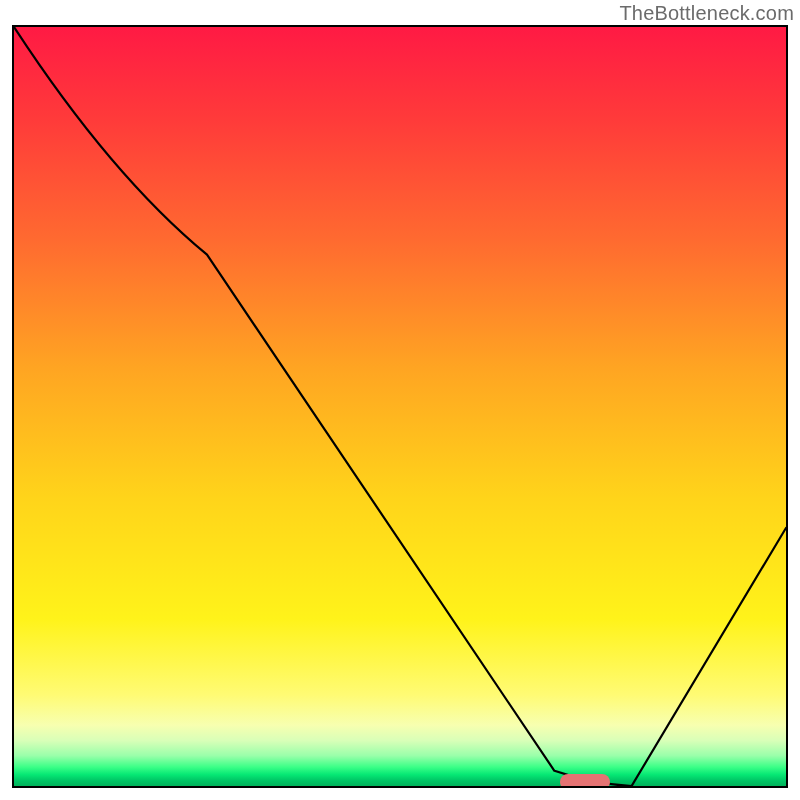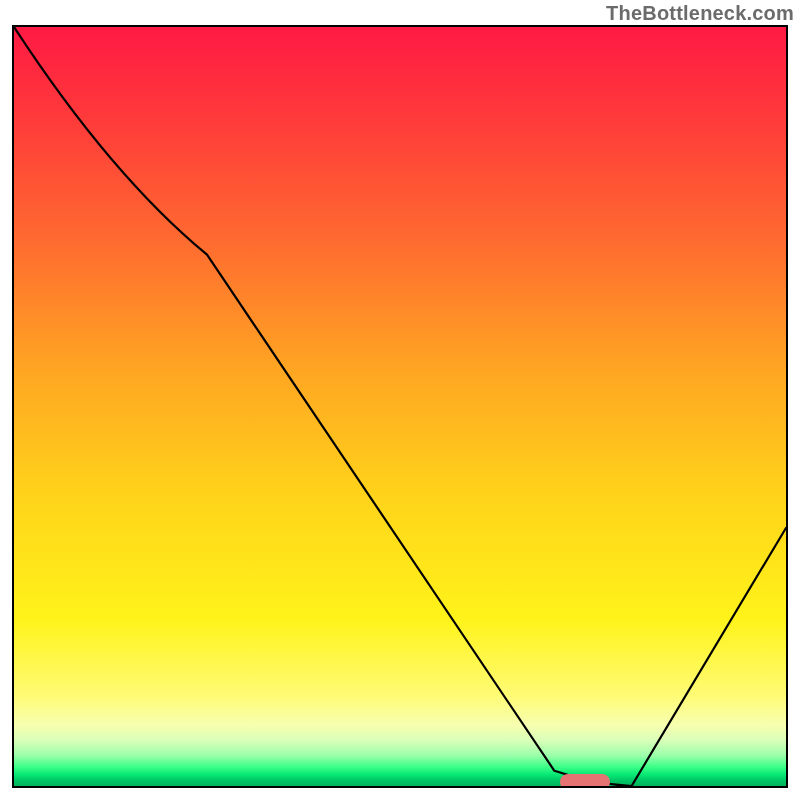--- a/index.html
+++ b/index.html
@@ -55,21 +55,21 @@
     background: #e57373;
     border-radius: 8px;
     transform: translate(-50%, -50%);
   }
   .watermark {
     position: absolute;
     top: 2px;
     right: 6px;
     color: #6b6b6b;
     font-size: 20px;
-    font-weight: 700;
+    font-weight: 400;
     letter-spacing: 0.2px;
   }
 </style>
 </head>
 <body>
 
 <div class="watermark">TheBottleneck.com</div>
 
 <div class="frame">
   <div class="gradient"></div>

